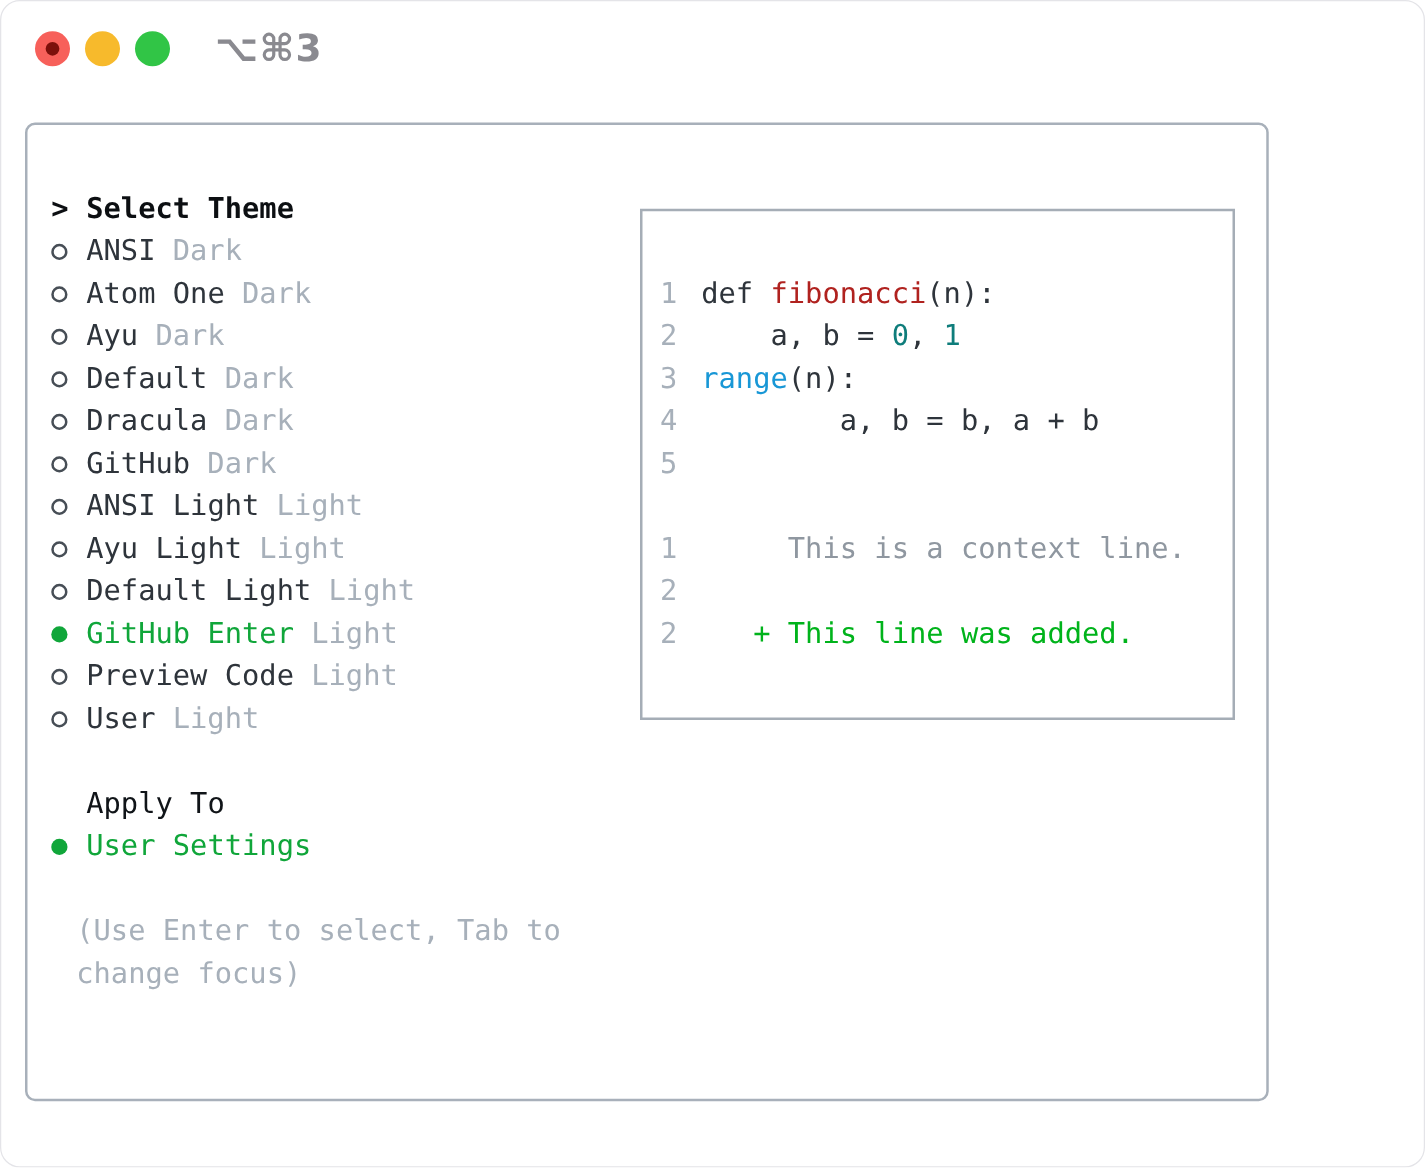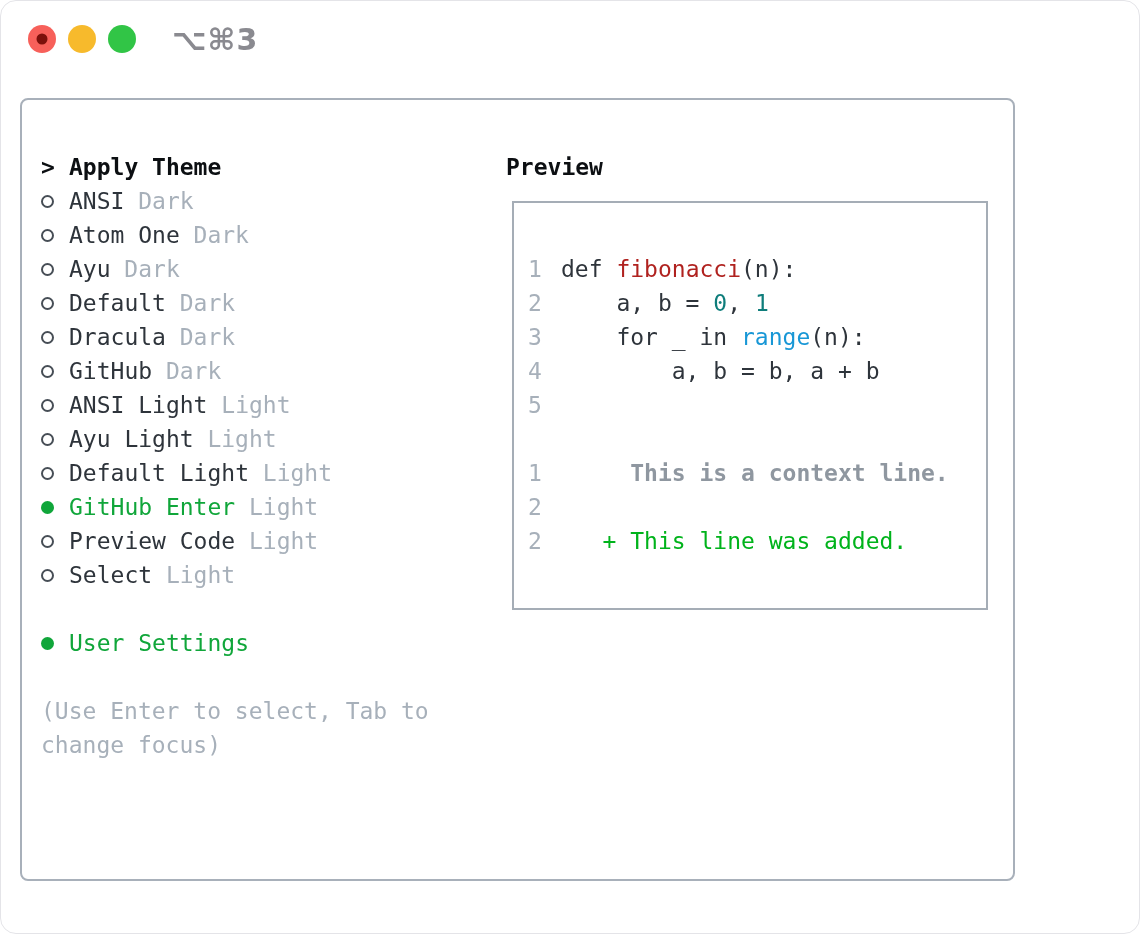--- a/index.html
+++ b/index.html
@@ -70,21 +70,21 @@
     flex: 0 0 auto; margin-right: 15px;
   }
   .marker.ring { border: 2px solid #474e56; background: transparent; }
   .marker.sel  { border: none; background: var(--selected-green); }
 
   .tname { color: var(--text); }
   .tname.sel-text { color: var(--selected-green); }
   .ttag { color: var(--muted); margin-left: 0.6em; }
 
   .help-line { height: 34px; display: flex; align-items: center;
-    font-size: 23px; color: var(--muted); white-space: pre; }
+    font-size: 23px; color: var(--muted); white-space: pre; margin-left: 20px; }
 
   
   .preview-title {
     height: 34px; display: flex; align-items: center;
     font-size: 23px; font-weight: bold; color: var(--title-text);
     padding-left: 3px;
   }
   .preview-box {
     margin-left: 9px; margin-top: 17px;
     width: 476px; height: 409px;
@@ -95,21 +95,21 @@
   }
   .code-line {
     height: 34px; display: flex; align-items: center;
     font-size: 23px; white-space: pre;
   }
   .ln { width: 14px; flex: 0 0 auto; margin-right: 19px; color: var(--muted); }
   .seg.plain    { color: var(--text); }
   .seg.function { color: var(--fn-red); }
   .seg.number   { color: var(--num-teal); }
   .seg.builtin  { color: var(--builtin-blue); }
-  .seg.context  { color: var(--context-gray); font-weight: bold; }
+  .seg.context  { color: var(--context-gray); }
   .seg.deleted  { color: var(--deleted-red); }
   .seg.added    { color: var(--added-green); }
 </style>
 </head>
 <body>
 
 <div class="window">
 
   <div class="titlebar">
     <div class="lights">
@@ -120,57 +120,57 @@
         <button class="light" style="background: rgb(49, 197, 70);"></button>
       </div>
     <div class="shortcut">⌥⌘3</div>
   </div>
 
   <div class="panel">
 
     <div class="left-col">
       <div class="row">
         <span class="prompt">&gt;</span>
-        <span class="section-title">Apply Theme</span>
+        <span class="section-title">Select Theme</span>
       </div>
 
       <div id="theme-list">
           <div class="row"><span class="marker ring"></span><span class="tname">ANSI</span><span class="ttag">Dark</span></div>
           <div class="row"><span class="marker ring"></span><span class="tname">Atom One</span><span class="ttag">Dark</span></div>
           <div class="row"><span class="marker ring"></span><span class="tname">Ayu</span><span class="ttag">Dark</span></div>
           <div class="row"><span class="marker ring"></span><span class="tname">Default</span><span class="ttag">Dark</span></div>
           <div class="row"><span class="marker ring"></span><span class="tname">Dracula</span><span class="ttag">Dark</span></div>
           <div class="row"><span class="marker ring"></span><span class="tname">GitHub</span><span class="ttag">Dark</span></div>
           <div class="row"><span class="marker ring"></span><span class="tname">ANSI Light</span><span class="ttag">Light</span></div>
           <div class="row"><span class="marker ring"></span><span class="tname">Ayu Light</span><span class="ttag">Light</span></div>
           <div class="row"><span class="marker ring"></span><span class="tname">Default Light</span><span class="ttag">Light</span></div>
           <div class="row"><span class="marker sel"></span><span class="tname sel-text">GitHub Enter</span><span class="ttag">Light</span></div>
           <div class="row"><span class="marker ring"></span><span class="tname">Preview Code</span><span class="ttag">Light</span></div>
-          <div class="row"><span class="marker ring"></span><span class="tname">Select</span><span class="ttag">Light</span></div>
+          <div class="row"><span class="marker ring"></span><span class="tname">User</span><span class="ttag">Light</span></div>
         </div>
 
       <div class="spacer"></div>
 
+      <div class="row plain-title">Apply To</div>
 
       <div id="apply-list">
           <div class="row"><span class="marker sel"></span><span class="tname sel-text">User Settings</span></div>
         </div>
 
       <div class="spacer"></div>
 
       <div class="help-line">(Use Enter to select, Tab to</div>
       <div class="help-line">change focus)</div>
     </div>
 
     <div class="right-col">
-      <div class="preview-title">Preview</div>
       <div class="preview-box" id="preview-box">
           <div class="code-line"><span class="ln">1</span><span class="seg plain">def </span><span class="seg function">fibonacci</span><span class="seg plain">(n):</span></div>
           <div class="code-line"><span class="ln">2</span><span class="seg plain">    a, b = </span><span class="seg number">0</span><span class="seg plain">, </span><span class="seg number">1</span></div>
-          <div class="code-line"><span class="ln">3</span><span class="seg plain">    for _ in </span><span class="seg builtin">range</span><span class="seg plain">(n):</span></div>
+          <div class="code-line"><span class="ln">3</span><span class="seg builtin">range</span><span class="seg plain">(n):</span></div>
           <div class="code-line"><span class="ln">4</span><span class="seg plain">        a, b = b, a + b</span></div>
           <div class="code-line"><span class="ln">5</span></div>
           <div class="code-line"><span class="ln"></span></div>
           <div class="code-line"><span class="ln">1</span><span class="seg context">     This is a context line.</span></div>
           <div class="code-line"><span class="ln">2</span></div>
           <div class="code-line"><span class="ln">2</span><span class="seg added">   + This line was added.</span></div>
         </div>
     </div>
 
   </div>

